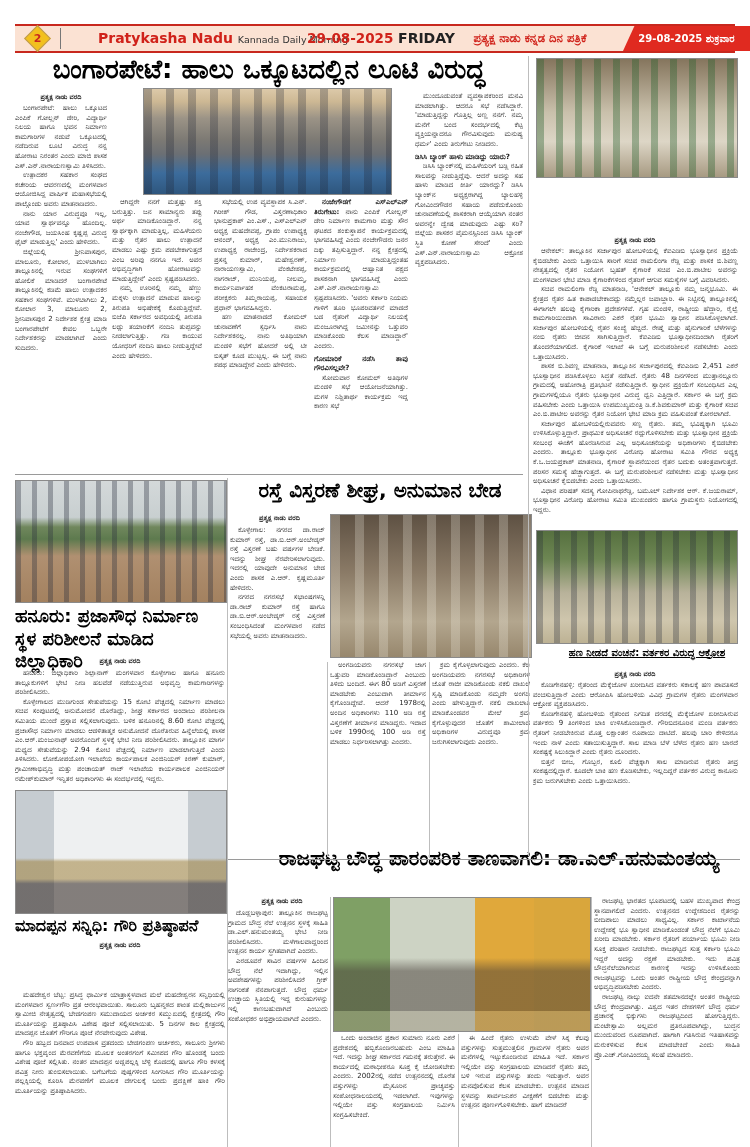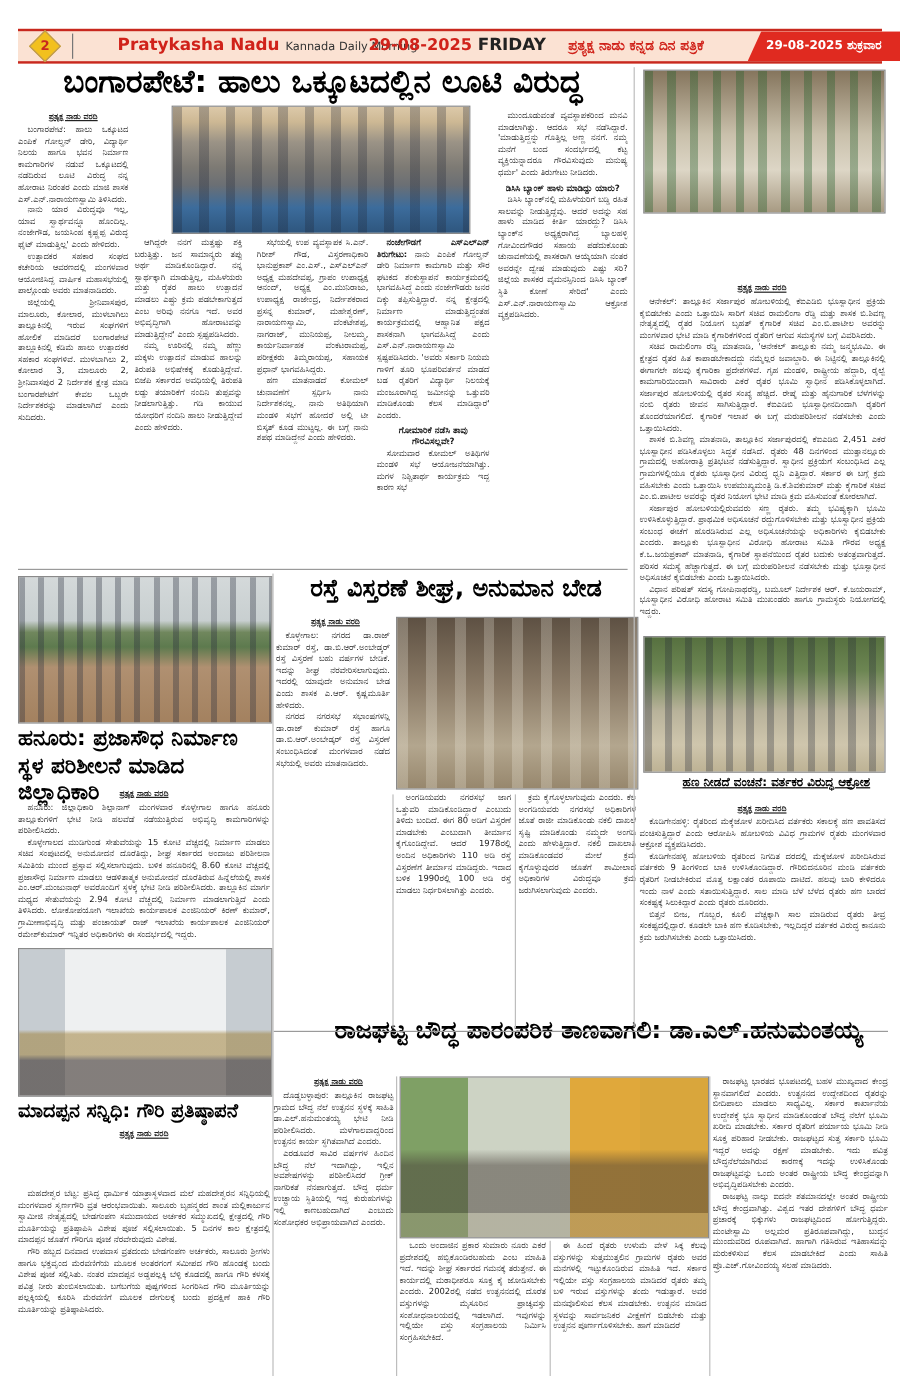--- a/index.html
+++ b/index.html
@@ -17,25 +17,25 @@
   .brand-sub{font-size:9.5px;font-weight:normal;color:#333;}
   .mast-date{position:absolute;left:292px;top:4px;font-size:13.5px;font-weight:bold;color:#d0221a;white-space:nowrap;}
   .mast-day{font-size:14px;color:#222;font-weight:bold;}
   .kn-title{position:absolute;left:420px;top:5px;width:190px;font-size:11.5px;font-weight:bold;
             color:#d0221a;text-align:center;}
   .date-banner{position:absolute;left:608px;top:0;width:127px;height:25px;background:#e02a20;
             clip-path:polygon(9% 0,100% 0,100% 100%,0 100%);color:#fff;font-size:10px;
             font-weight:bold;text-align:center;line-height:25px;}
   
   .headline{position:absolute;font-weight:bold;color:#000;text-align:center;line-height:1.25;}
-  .byline{position:absolute;font-size:6.5px;font-weight:bold;color:#222;text-align:center;text-decoration:underline;}
+  .byline{position:absolute;font-size:6.5px;font-weight:bold;color:#222;text-align:center;}
   .body-col{position:absolute;font-size:7px;line-height:9.6px;text-align:justify;
             overflow:hidden;color:#1c1c1c;}
   .para{margin:0;text-indent:8px;}
-  .subhead{margin:2px 0 1px;font-weight:bold;text-align:center;text-indent:0;font-size:7.2px;}
+  .subhead{margin:2px 0 1px;font-weight:bold;text-indent:0;font-size:7.2px;}
   .lead-in{font-weight:bold;}
   
   .photo{position:absolute;border:1px solid #8a8a8a;}
   .ph-milk{background-image:repeating-linear-gradient(90deg,rgba(30,35,50,.28) 0 8px,rgba(255,255,255,0) 8px 22px),
      linear-gradient(180deg,#dcc9a9 0%,#cdb894 12%,#9b9386 28%,#7d7a74 48%,#6b6f74 62%,#3c6c9c 80%,#2e567e 100%);}
   .ph-kiadb{background-image:repeating-linear-gradient(90deg,rgba(39,96,45,.38) 0 7px,rgba(255,255,255,0) 7px 19px),
      linear-gradient(180deg,#85755d 0%,#c9c0ab 45%,#ddd6c6 70%,#a79a82 100%);}
   .ph-hanur{background-image:repeating-linear-gradient(90deg,rgba(40,45,60,.35) 0 5px,rgba(255,255,255,0) 5px 16px),
      linear-gradient(180deg,#d4d9da 0%,#c8cfd0 30%,#70875d 38%,#5d7a4e 48%,#b09071 62%,#a3815f 100%);}
   .ph-road{background-image:repeating-linear-gradient(90deg,rgba(245,242,230,.25) 0 9px,rgba(255,255,255,0) 9px 24px),
@@ -65,22 +65,22 @@
     <div class="kn-title">ಪ್ರತ್ಯಕ್ಷ ನಾಡು ಕನ್ನಡ ದಿನ ಪತ್ರಿಕೆ</div>
     <div class="date-banner">29-08-2025 ಶುಕ್ರವಾರ</div>
   </div>
 
   <div class="headline" style="left:15px;top:53px;width:508px;font-size:26px;">ಬಂಗಾರಪೇಟೆ: ಹಾಲು ಒಕ್ಕೂಟದಲ್ಲಿನ ಲೂಟಿ ವಿರುದ್ಧ ಹೋರಾಟ</div>
   <div class="byline" style="left:15px;top:93px;width:92px;">ಪ್ರತ್ಯಕ್ಷ ನಾಡು ವರದಿ</div>
   <div class="photo ph-milk" style="left:143px;top:88px;width:247px;height:105px;"></div>
 
   <div class="body-col" style="left:15px;top:104px;width:92px;height:366px;">
     <p class="para">ಬಂಗಾರಪೇಟೆ: ಹಾಲು ಒಕ್ಕೂಟದ ಎಂಪಿಕೆ ಗೋಲ್ಡನ್ ಡೇರಿ, ವಿದ್ಯಾರ್ಥಿ ನಿಲಯ ಹಾಗೂ ಭವನ ನಿರ್ಮಾಣ ಕಾಮಗಾರಿಗಳ ನಡುವೆ ಒಕ್ಕೂಟದಲ್ಲಿ ನಡೆದಿರುವ ಲೂಟಿ ವಿರುದ್ಧ ನನ್ನ ಹೋರಾಟ ನಿರಂತರ ಎಂದು ಮಾಜಿ ಶಾಸಕ ಎಸ್.ಎನ್.ನಾರಾಯಣಸ್ವಾಮಿ ತಿಳಿಸಿದರು.</p>
+    <p class="para">ಉತ್ಪಾದಕರ ಸಹಕಾರ ಸಂಘದ ಕಚೇರಿಯ ಆವರಣದಲ್ಲಿ ಮಂಗಳವಾರ ಆಯೋಜಿಸಿದ್ದ ವಾರ್ಷಿಕ ಮಹಾಸಭೆಯಲ್ಲಿ ಪಾಲ್ಗೊಂಡು ಅವರು ಮಾತನಾಡಿದರು.</p>
     <p class="para">ನಾನು ಯಾರ ವಿರುದ್ಧವೂ ಇಲ್ಲ, ಯಾವ ಸ್ವಾರ್ಥವನ್ನೂ ಹೊಂದಿಲ್ಲ. ನಂಜೇಗೌಡ, ಜಯಸಿಂಹ ಕೃಷ್ಣಪ್ಪ ವಿರುದ್ಧ ಫೈಟ್ ಮಾಡುತ್ತಿಲ್ಲ' ಎಂದು ಹೇಳಿದರು.</p>
-    <p class="para">ಉತ್ಪಾದಕರ ಸಹಕಾರ ಸಂಘದ ಕಚೇರಿಯ ಆವರಣದಲ್ಲಿ ಮಂಗಳವಾರ ಆಯೋಜಿಸಿದ್ದ ವಾರ್ಷಿಕ ಮಹಾಸಭೆಯಲ್ಲಿ ಪಾಲ್ಗೊಂಡು ಅವರು ಮಾತನಾಡಿದರು.</p>
     <p class="para">ಜಿಲ್ಲೆಯಲ್ಲಿ ಶ್ರೀನಿವಾಸಪುರ, ಮಾಲೂರು, ಕೋಲಾರ, ಮುಳಬಾಗಿಲು ತಾಲ್ಲೂಕಿನಲ್ಲಿ ಇರುವ ಸಂಘಗಳಿಗೆ ಹೋಲಿಕೆ ಮಾಡಿದರೆ ಬಂಗಾರಪೇಟೆ ತಾಲ್ಲೂಕಿನಲ್ಲಿ ಕಡಿಮೆ ಹಾಲು ಉತ್ಪಾದಕರ ಸಹಕಾರ ಸಂಘಗಳಿವೆ. ಮುಳಬಾಗಿಲು 2, ಕೋಲಾರ 3, ಮಾಲೂರು 2, ಶ್ರೀನಿವಾಸಪುರ 2 ನಿರ್ದೇಶಕ ಕ್ಷೇತ್ರ ಮಾಡಿ ಬಂಗಾರಪೇಟೆಗೆ ಕೇವಲ ಒಬ್ಬರೇ ನಿರ್ದೇಶಕರನ್ನು ಮಾಡಲಾಗಿದೆ ಎಂದು ಸುದಿದರು.</p>
   </div>
   <div class="body-col" style="left:112px;top:198px;width:90px;height:272px;">
     <p class="para">ಆಗಿದ್ದರೇ ನನಗೆ ಮತ್ತಷ್ಟು ಶಕ್ತಿ ಬರುತ್ತಿತ್ತು. ಜನ ಸಾಮಾನ್ಯರು ತಪ್ಪು ಅರ್ಥ ಮಾಡಿಕೊಂಡಿದ್ದಾರೆ. ನನ್ನ ಸ್ವಾರ್ಥಕ್ಕಾಗಿ ಮಾಡುತ್ತಿಲ್ಲ, ಮಹಿಳೆಯರು ಮತ್ತು ರೈತರ ಹಾಲು ಉತ್ಪಾದನೆ ಮಾಡಲು ಎಷ್ಟು ಕ್ರಮ ಪಡಬೇಕಾಗುತ್ತದೆ ಎಂಬ ಅರಿವು ನನಗೂ ಇದೆ. ಅವರ ಅಭಿವೃದ್ಧಿಗಾಗಿ ಹೋರಾಟವನ್ನು ಮಾಡುತ್ತಿದ್ದೇನೆ' ಎಂದು ಸ್ಪಷ್ಟಪಡಿಸಿದರು.</p>
     <p class="para">ನಮ್ಮ ಊರಿನಲ್ಲಿ ನಮ್ಮ ಹೆಣ್ಣು ಮಕ್ಕಳು ಉತ್ಪಾದನೆ ಮಾಡುವ ಹಾಲನ್ನು ತಿರುಪತಿ ಅಭಿಷೇಕಕ್ಕೆ ಕೊಡುತ್ತಿದ್ದೇವೆ. ಬಿಜೆಪಿ ಸರ್ಕಾರದ ಅವಧಿಯಲ್ಲಿ ತಿರುಪತಿ ಲಡ್ಡು ತಯಾರಿಕೆಗೆ ನಂದಿನಿ ತುಪ್ಪವನ್ನು ನೀಡಲಾಗುತ್ತಿತ್ತು. ಗಡಿ ಕಾಯುವ ಯೋಧರಿಗೆ ನಂದಿನಿ ಹಾಲು ನೀಡುತ್ತಿದ್ದೇವೆ ಎಂದು ಹೇಳಿದರು.</p>
   </div>
   <div class="body-col" style="left:214px;top:198px;width:93px;height:272px;">
     <p class="para">ಸಭೆಯಲ್ಲಿ ಉಪ ವ್ಯವಸ್ಥಾಪಕ ಸಿ.ಎನ್. ಗಿರೀಶ್ ಗೌಡ, ವಿಸ್ತರಣಾಧಿಕಾರಿ ಭಾನುಪ್ರಕಾಶ್ ಎಂ.ಎಸ್., ಎಸ್ಎಲ್ಎನ್ ಅಧ್ಯಕ್ಷ ಮಹದೇವಪ್ಪ, ಗ್ರಾಪಂ ಉಪಾಧ್ಯಕ್ಷ ಆನಂದ್, ಅಧ್ಯಕ್ಷ ಎಂ.ಮುನಿರಾಜು, ಉಪಾಧ್ಯಕ್ಷ ರಾಜೇಂದ್ರ, ನಿರ್ದೇಶಕರಾದ ಪ್ರಸನ್ನ ಕುಮಾರ್, ಮಹೇಶ್ವರಣ್, ನಾರಾಯಣಸ್ವಾಮಿ, ವೆಂಕಟೇಶಪ್ಪ, ನಾಗರಾಜ್, ಮುನಿಯಪ್ಪ, ನೀಲಮ್ಮ, ಕಾರ್ಯನಿರ್ವಾಹಕ ವೆಂಕಟರಾಮಪ್ಪ, ಪರೀಕ್ಷಕರು ತಿಮ್ಮರಾಯಪ್ಪ, ಸಹಾಯಕ ಪ್ರಧಾನ್ ಭಾಗವಹಿಸಿದ್ದರು.</p>
     <p class="para">ಹಣ ಮಾತನಾಡದೆ ಕೋಮಲ್ ಚುನಾವಣೆಗೆ ಸ್ಪರ್ಧಿಸಿ ನಾನು ನಿರ್ದೇಶಕನಲ್ಲ. ನಾನು ಅತಿಥಿಯಾಗಿ ಮಂಡಳಿ ಸಭೆಗೆ ಹೋದರೆ ಅಲ್ಲಿ ಟೀ ಬಿಸ್ಕತ್ ಕೂಡ ಮುಟ್ಟಲ್ಲ. ಈ ಬಗ್ಗೆ ನಾನು ಶಪಥ ಮಾಡಿದ್ದೇನೆ ಎಂದು ಹೇಳಿದರು.</p>
   </div>

